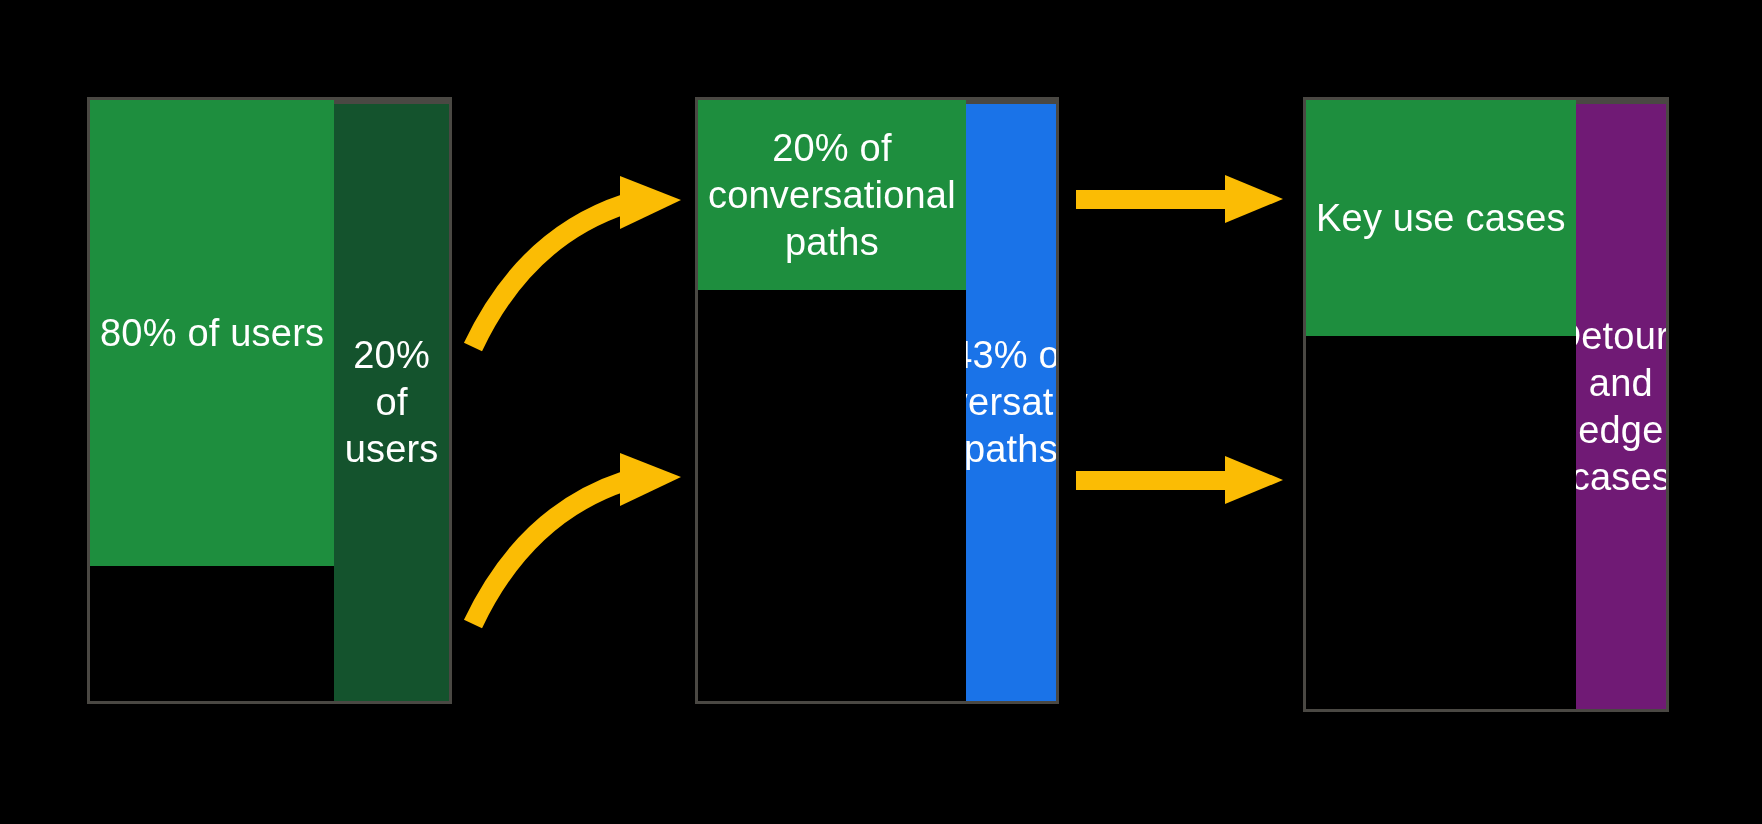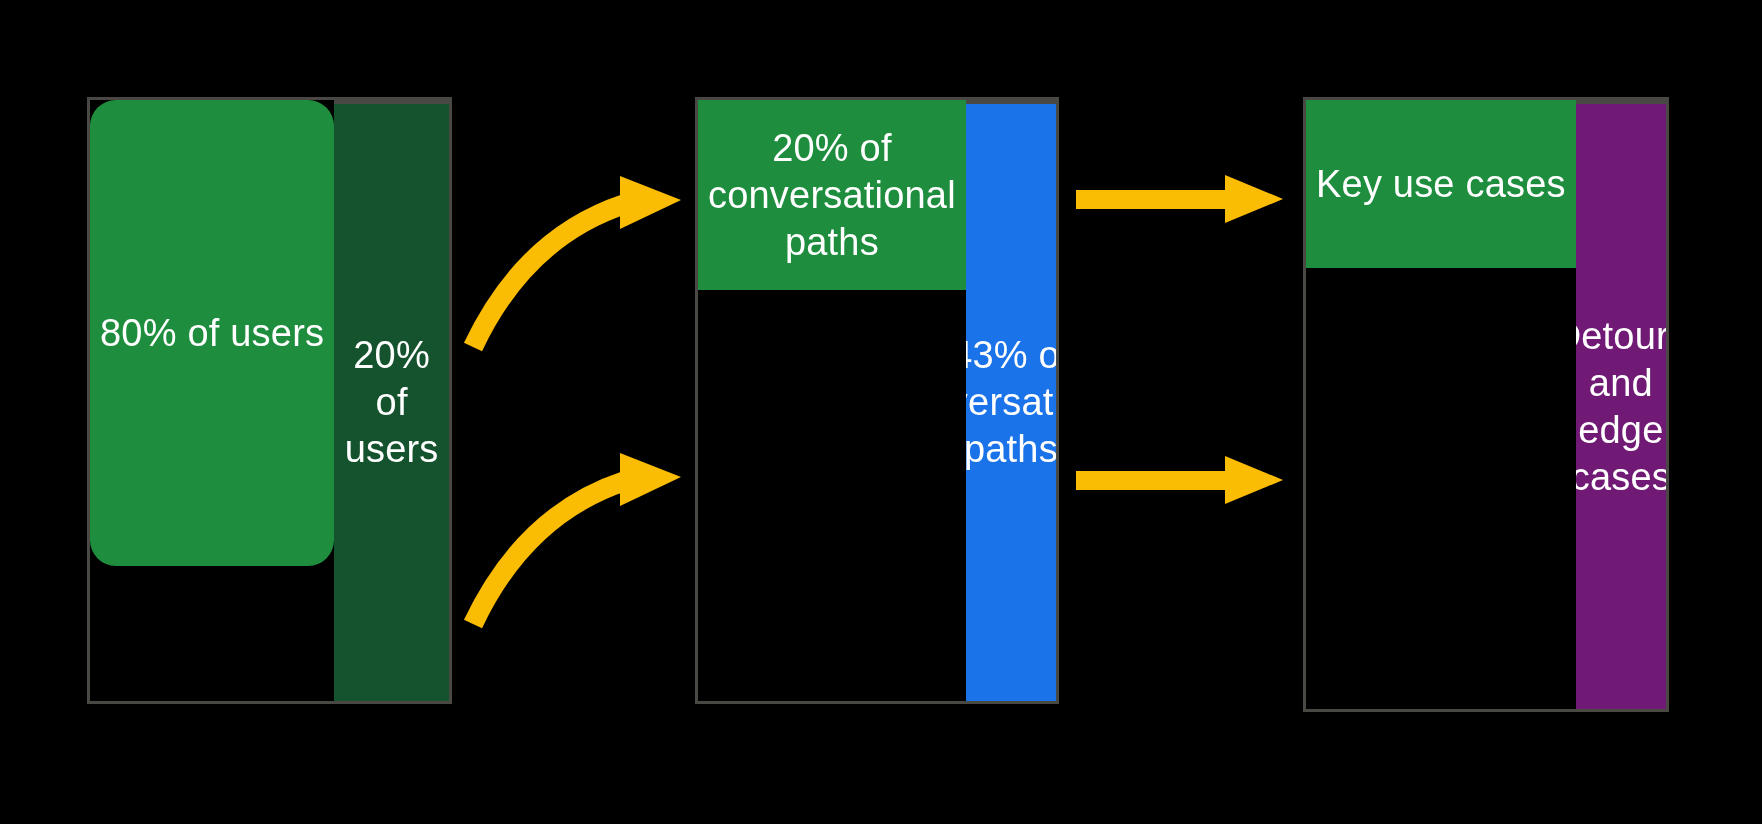--- a/index.html
+++ b/index.html
@@ -28,23 +28,23 @@
   .segment {
     display: flex;
     align-items: center;
     justify-content: center;
     overflow: hidden;
   }
   .segment.bottom {
     border-top: 4px solid #4a4843;
     flex: 1;
   }
-  .col-users .segment.top { height: 466px; border-radius: 26px; }
+  .col-users .segment.top { height: 466px; }
   .col-paths .segment.top { height: 190px; }
-  .col-cases .segment.top { height: 168px; }
+  .col-cases .segment.top { height: 236px; }
   .seg-green { background: #1e8e3e; }
   .seg-blue  { background: #1a73e8; }
   .seg-label {
     color: #ffffff;
     font-size: 38px;
     line-height: 47px;
     text-align: center;
     white-space: pre-line;
     letter-spacing: 0.2px;
     padding: 0 10px;

